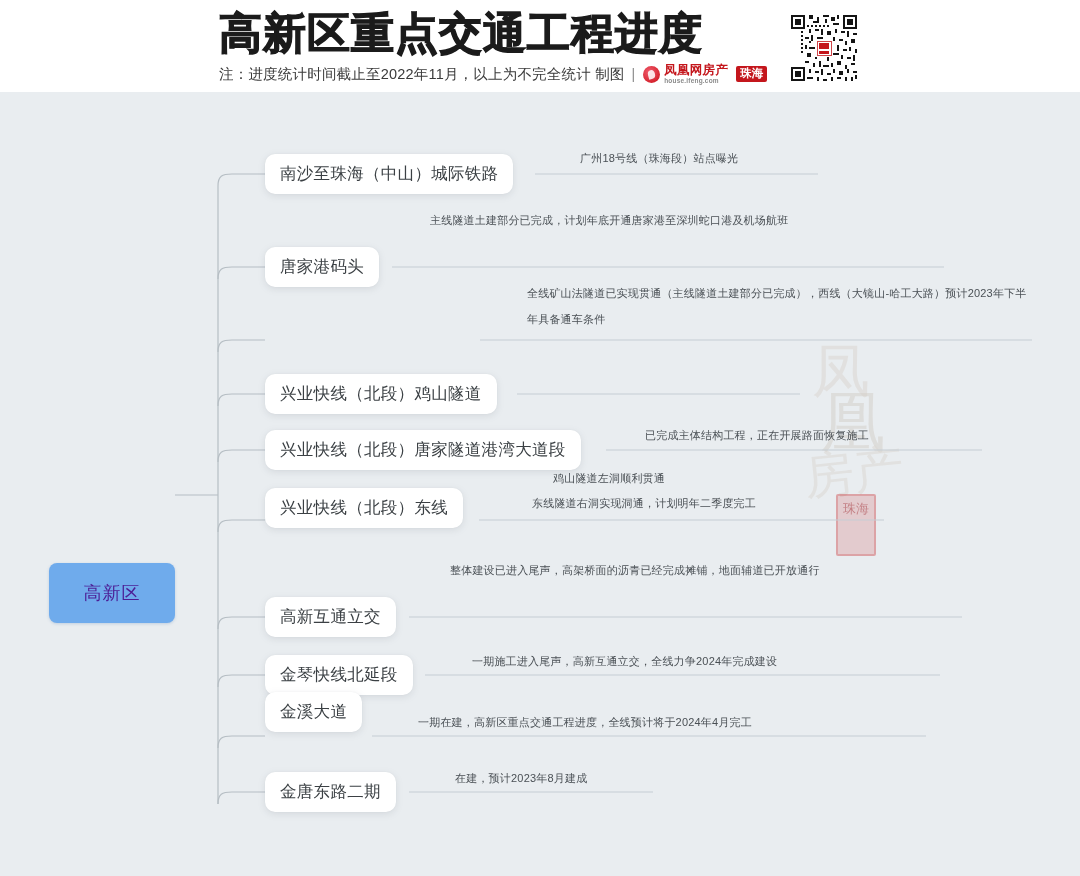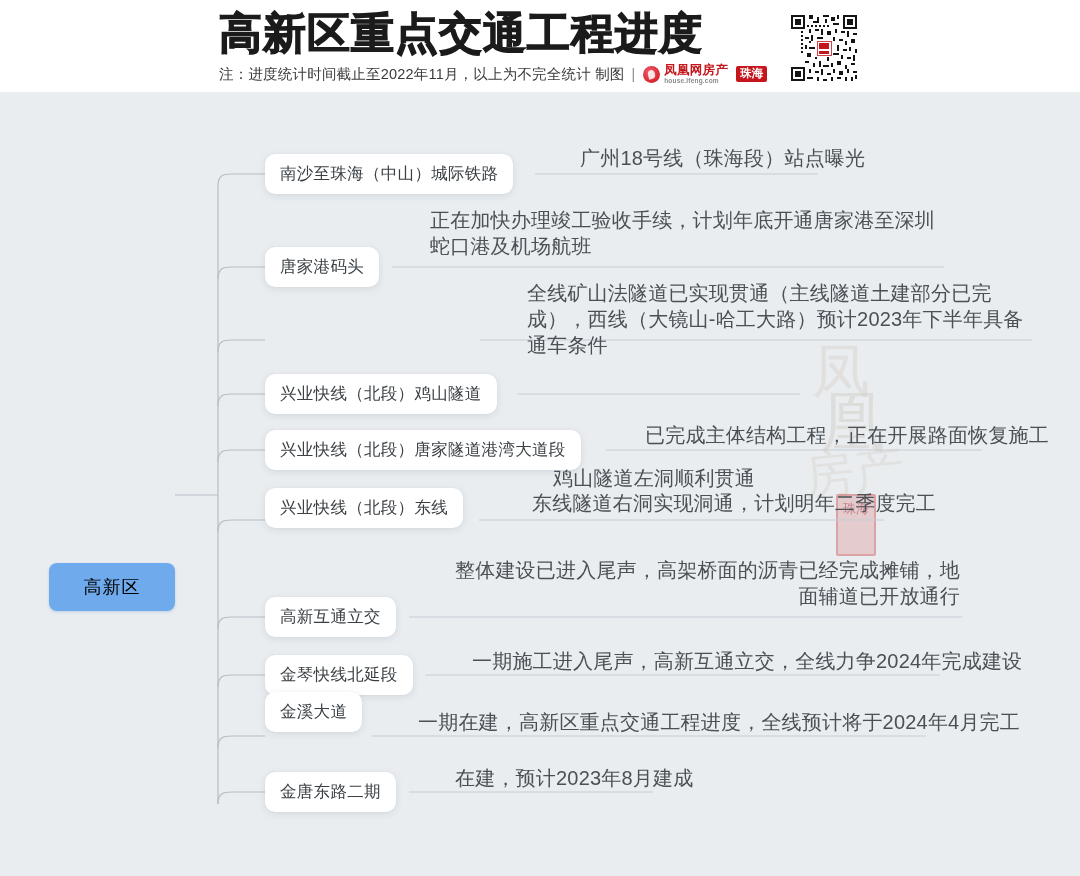--- a/index.html
+++ b/index.html
@@ -93,42 +93,42 @@
     padding-top: 5px;
     font-family: "DejaVu Serif", "Liberation Serif", serif;
     pointer-events: none; user-select: none;
   }
 
   
   #tree-svg { position: absolute; left: 0; top: 0; width: 1080px; height: 784px; }
 
   #root-node {
     position: absolute; left: 49px; top: 471px;
-    width: 126px; height: 48px;
+    width: 126px; height: 60px;
     background: #6fabec; border-radius: 8px;
     display: flex; align-items: center; justify-content: center;
-    color: #000000; font-size: 18px; letter-spacing: 1px;
+    color: #4c1d95; font-size: 18px; letter-spacing: 1px;
     box-shadow: 0 1px 3px rgba(70,120,180,.25);
   }
 
   .node {
     position: absolute;
     background: #ffffff;
     border-radius: 10px;
     display: flex; align-items: center;
     padding: 8px 15px;
     font-size: 16.5px; color: #3b4044; letter-spacing: .3px;
     white-space: nowrap;
     box-shadow: 0 2px 7px rgba(120,130,140,.18), 0 0 1px rgba(120,130,140,.12);
     height: 40px;
   }
 
   .ann {
     position: absolute;
-    font-size: 20px; color: #4a5055; letter-spacing: .2px;
+    font-size: 11px; color: #4a5055; letter-spacing: .2px;
     line-height: 26px;
   }
   .ann.wrap { white-space: normal; }
   .ann.nowrap { white-space: nowrap; }
 </style>
 </head>
 <body>
 
 <div id="page">
 
@@ -297,31 +297,31 @@
     <div class="node" style="left:265px; top:282px;">兴业快线（北段）鸡山隧道</div>
     <div class="node" style="left:265px; top:338px;">兴业快线（北段）唐家隧道港湾大道段</div>
     <div class="node" style="left:265px; top:396px;">兴业快线（北段）东线</div>
     <div class="node" style="left:265px; top:505px;">高新互通立交</div>
     <div class="node" style="left:265px; top:563px;">金琴快线北延段</div>
     <div class="node" style="left:265px; top:600px;">金溪大道</div>
     <div class="node" style="left:265px; top:680px;">金唐东路二期</div>
 
     <div class="ann nowrap" style="left:580px; top:53px;  width:340px;">广州18号线（珠海段）站点曝光</div>
 
-    <div class="ann wrap" style="left:430px; top:115px; width:520px;">正在加快办理竣工验收手续，计划年底开通唐家港至深圳蛇口港及机场航班</div>
+    <div class="ann wrap" style="left:430px; top:115px; width:520px;">主线隧道土建部分已完成，计划年底开通唐家港至深圳蛇口港及机场航班</div>
 
     <div class="ann wrap" style="left:527px; top:188px; width:510px;">全线矿山法隧道已实现贯通（主线隧道土建部分已完成），西线（大镜山-哈工大路）预计2023年下半年具备通车条件</div>
 
     <div class="ann nowrap" style="left:553px; top:373px; width:300px;">鸡山隧道左洞顺利贯通</div>
 
     <div class="ann nowrap" style="left:645px; top:330px; width:360px;">已完成主体结构工程，正在开展路面恢复施工</div>
 
     <div class="ann nowrap" style="left:532px; top:398px; width:380px;">东线隧道右洞实现洞通，计划明年二季度完工</div>
 
-    <div class="ann wrap" style="left:450px; top:465px; width:510px;text-align:right;">整体建设已进入尾声，高架桥面的沥青已经完成摊铺，地面辅道已开放通行</div>
+    <div class="ann wrap" style="left:450px; top:465px; width:510px;">整体建设已进入尾声，高架桥面的沥青已经完成摊铺，地面辅道已开放通行</div>
 
     <div class="ann nowrap" style="left:472px; top:556px; width:470px;">一期施工进入尾声，高新互通立交，全线力争2024年完成建设</div>
 
     <div class="ann nowrap" style="left:418px; top:617px; width:500px;">一期在建，高新区重点交通工程进度，全线预计将于2024年4月完工</div>
 
     <div class="ann nowrap" style="left:455px; top:673px; width:250px;">在建，预计2023年8月建成</div>
 
   </div>
 
 </div>

